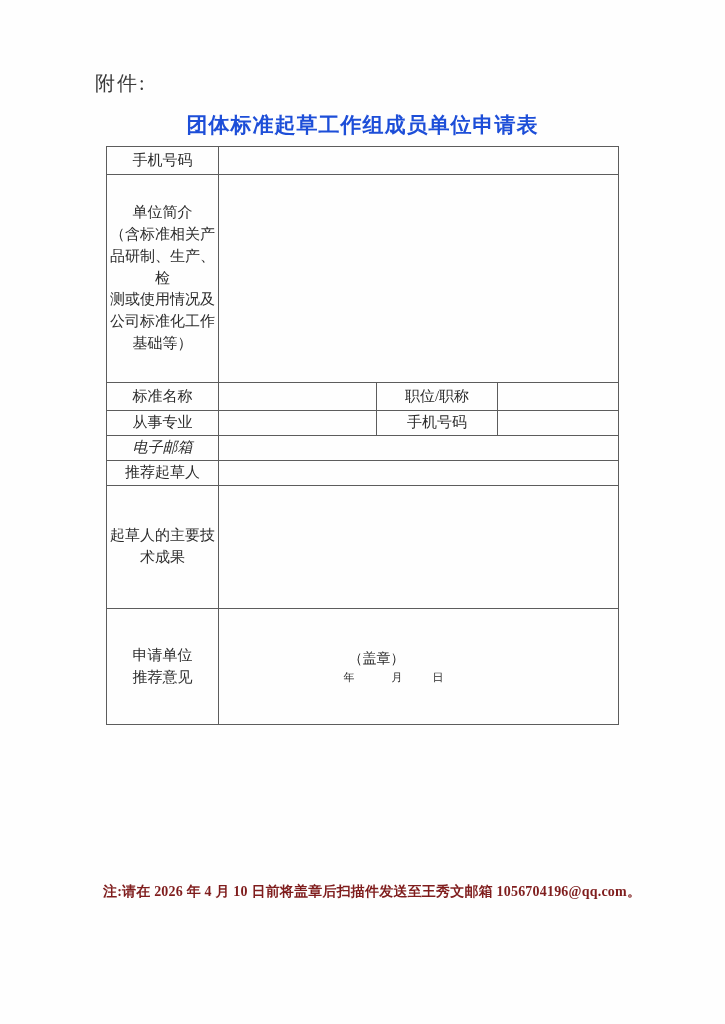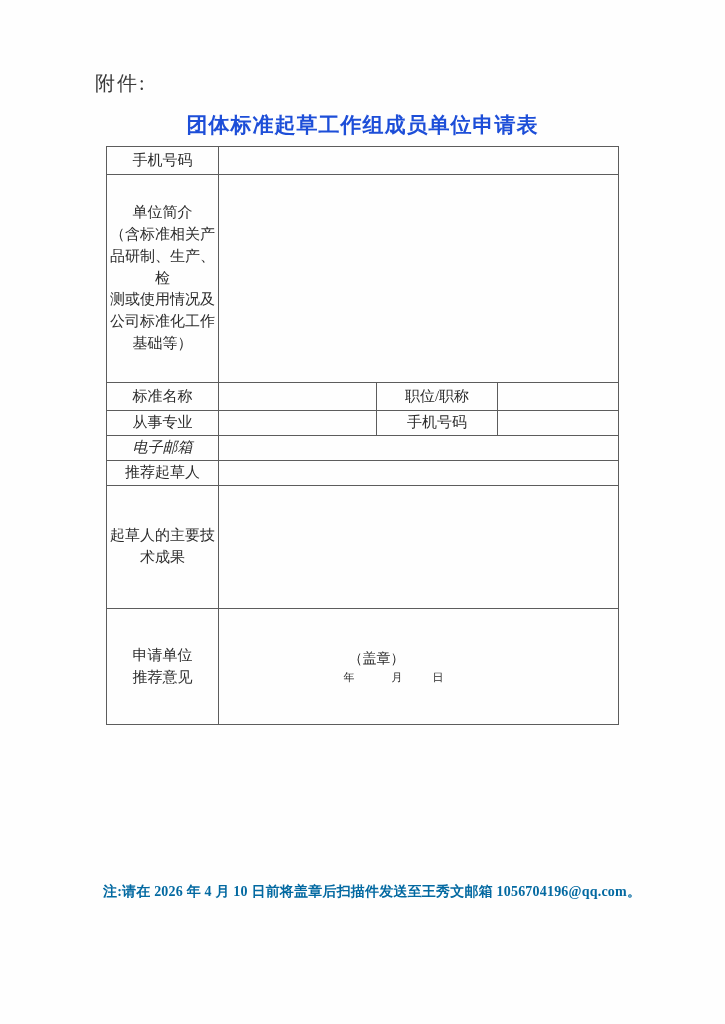--- a/index.html
+++ b/index.html
@@ -83,21 +83,21 @@
     line-height: 1.5;
   }
   .date-line .date-month { margin-left: 37px; }
   .date-line .date-day   { margin-left: 30px; }
   .footer-note {
     position: absolute;
     left: 103px;
     top: 883px;
     font-size: 14px;
     font-weight: bold;
-    color: #0369a1;
+    color: #7f1d1d;
     white-space: nowrap;
     letter-spacing: 0.2px;
   }
 </style>
 </head>
 <body>
 
 <div class="page">
 
   <div class="attachment-label">附件:</div>

